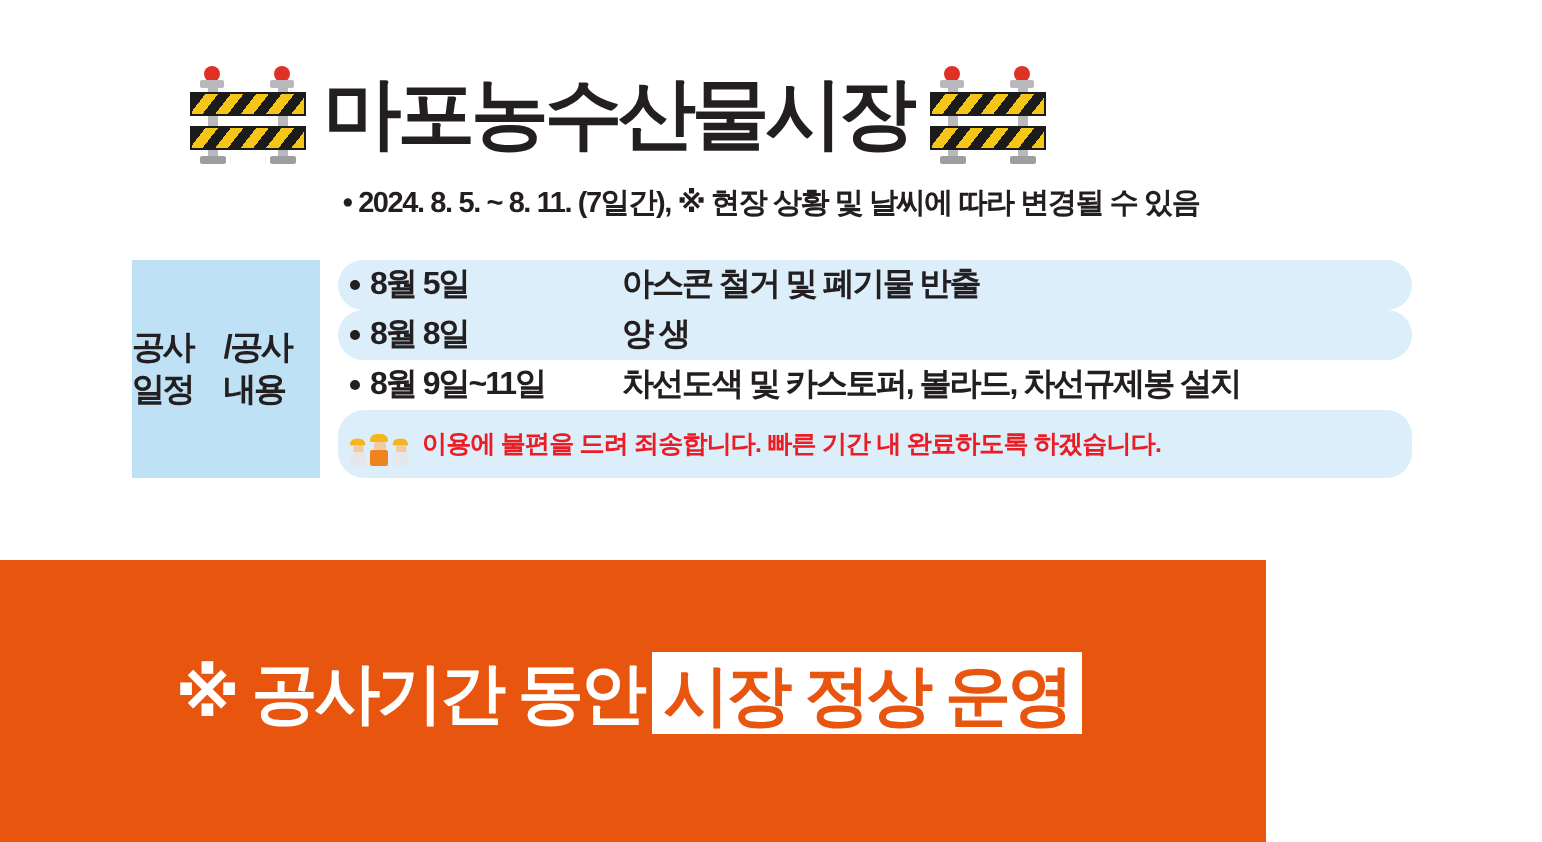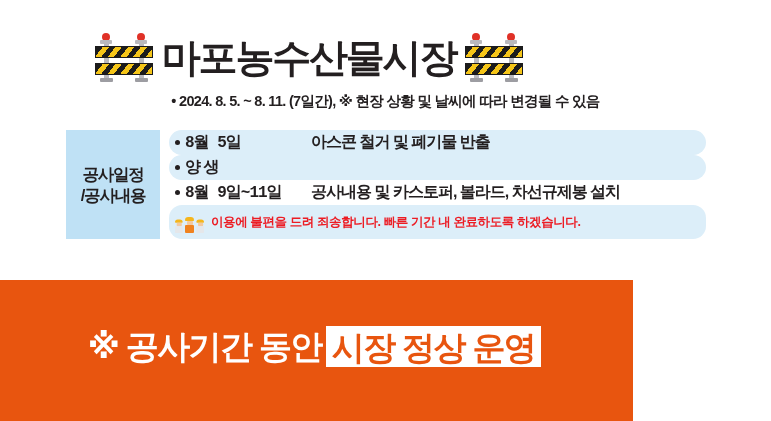--- a/index.html
+++ b/index.html
@@ -130,21 +130,20 @@
     width: 640px;
     display: flex;
     align-items: stretch;
     gap: 9px;
   }
 
   .sched-label {
     flex: 0 0 94px;
     background: #BFE1F5;
     display: flex;
-    flex-direction: column;
     align-items: center;
     justify-content: center;
     font-size: 16.5px;
     font-weight: 900;
     color: #231f20;
     letter-spacing: -1.2px;
     line-height: 1.25;
     padding: 4px 0;
   }
 
@@ -172,21 +171,20 @@
     background: #231f20;
     margin-right: 5px;
   }
   .sched-date {
     flex: 0 0 126px;
     font-size: 16px;
     font-weight: 700;
     color: #231f20;
     letter-spacing: -1px;
     white-space: nowrap;
-    font-family: Liberation Mono, monospace;
   }
   .sched-desc {
     flex: 1 1 auto;
     font-size: 16px;
     font-weight: 700;
     color: #231f20;
     letter-spacing: -1px;
     white-space: nowrap;
   }
 
@@ -332,27 +330,28 @@
 
       <div class="sched-row tinted">
         <span class="sched-bullet"></span>
         <span class="sched-date">8월 5일</span>
         <span class="sched-desc">아스콘 철거 및 폐기물 반출</span>
       </div>
 
 
       <div class="sched-row tinted">
         <span class="sched-bullet"></span>
+        <span class="sched-date">8월 8일</span>
         <span class="sched-desc">양 생</span>
       </div>
 
       <div class="sched-row">
         <span class="sched-bullet"></span>
         <span class="sched-date">8월 9일~11일</span>
-        <span class="sched-desc">공사내용 및 카스토퍼, 볼라드, 차선규제봉 설치</span>
+        <span class="sched-desc">차선도색 및 카스토퍼, 볼라드, 차선규제봉 설치</span>
       </div>
 
       <div class="apology-row">
         <div class="workers">
           <div class="w left">
             <div class="hat"></div>
             <div class="face"></div>
             <div class="body"></div>
           </div>
           <div class="w center">

